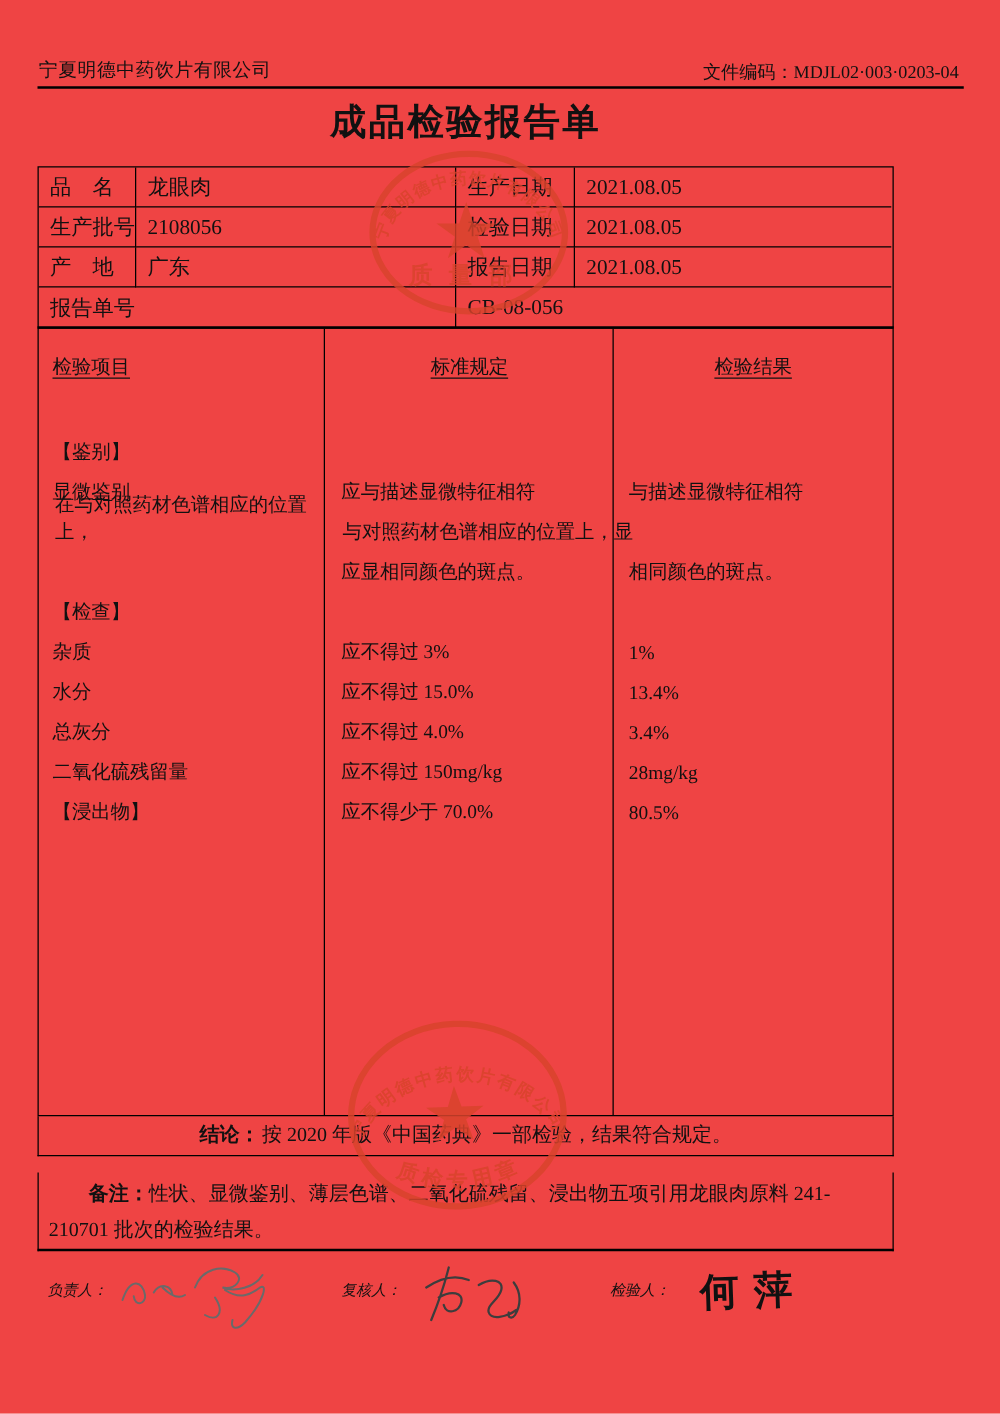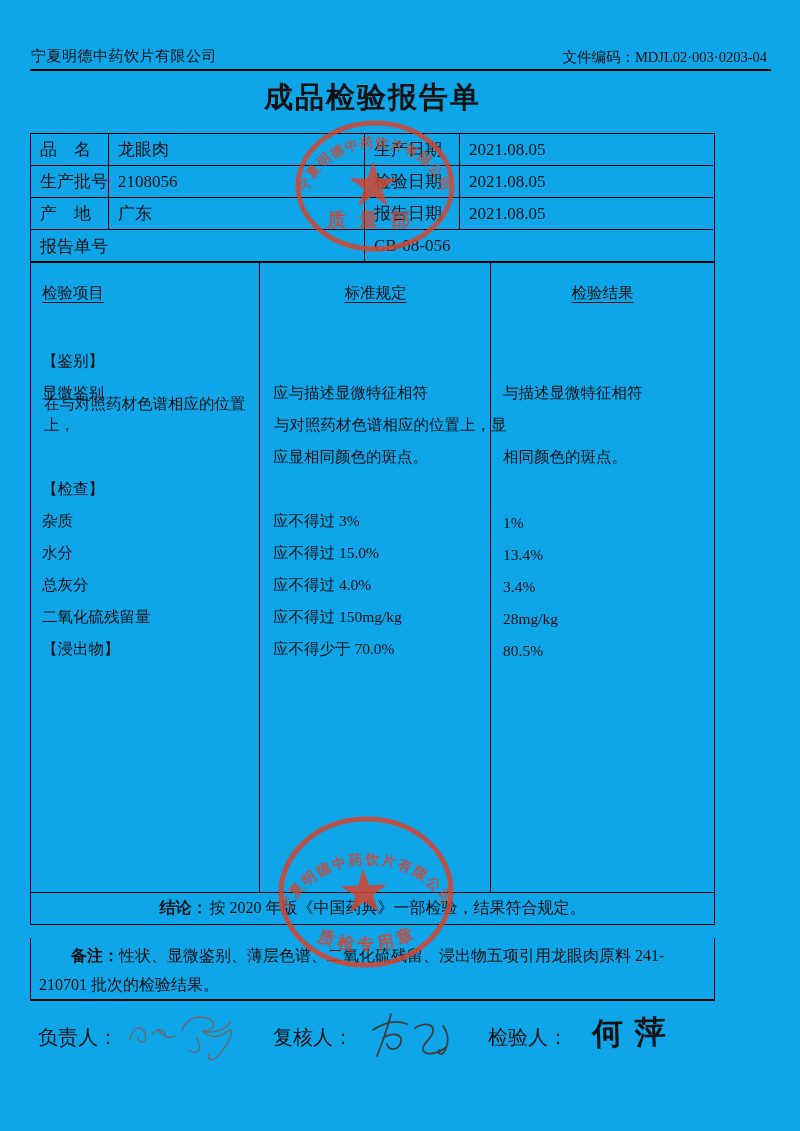--- a/index.html
+++ b/index.html
@@ -1,16 +1,16 @@
 <!DOCTYPE html>
 <html><head>
 <meta charset="utf-8">
 <style>
   html,body{margin:0;padding:0;background:#fff;}
-  .page{position:relative;width:800px;height:1131px;background:#0ea5e9;overflow:hidden;
+  .page{position:relative;width:800px;height:1131px;background:#ef4444;overflow:hidden;
         font-family:"Liberation Serif","DejaVu Serif",serif;color:#111;}
   
   .hdr-left{position:absolute;left:31px;top:47px;font-size:15px;letter-spacing:.5px;}
   .hdr-right{position:absolute;right:33px;top:48px;font-size:14.5px;}
   .hdr-rule{position:absolute;left:30px;top:69px;width:741px;border-top:2px solid #000;}
   .title{position:absolute;left:30px;top:78px;width:685px;text-align:center;
          font-size:29px;font-weight:bold;letter-spacing:2px;}
   
   .info{position:absolute;left:30px;top:133px;width:685px;box-sizing:border-box;
         border:1.5px solid #000;display:grid;grid-template-columns:78px 256px 95px 253px;
@@ -39,21 +39,21 @@
          border-left:1.5px solid #000;border-right:1.5px solid #000;border-bottom:1px solid #000;
          display:flex;align-items:center;justify-content:center;font-size:16px;}
   .concl b{margin-right:2px;}
   .remarks{position:absolute;left:30px;top:938px;width:685px;height:63px;box-sizing:border-box;
            border-left:1.5px solid #000;border-right:1.5px solid #000;border-bottom:2px solid #000;
            font-size:16px;line-height:29px;padding:3px 8px 0 8px;text-indent:32px;}
   
   .signs{position:absolute;left:30px;top:1000px;width:685px;display:flex;padding-left:8px;box-sizing:border-box;}
   .sg{display:flex;align-items:flex-start;}
   .sg1{width:235px;} .sg2{width:215px;} .sg3{flex:1;}
-  .sg .lbl{font-size:20px;margin-top:24px;white-space:nowrap;}
+  .sg .lbl{font-size:12px;margin-top:24px;white-space:nowrap;font-style:italic;}
   .sigsvg1{margin:6px 0 0 6px;} .sigsvg2{margin:10px 0 0 16px;}
   .sig-name{font-size:31px;font-weight:bold;margin:12px 0 0 24px;letter-spacing:12px;
             transform:rotate(-2deg);font-family:"DejaVu Sans","Liberation Sans",sans-serif;}
   
   .stamp{position:absolute;pointer-events:none;z-index:5;}
   .stampA{left:295px;top:110px;opacity:.82;}
   .stampB{left:266px;top:802px;opacity:.85;transform:rotate(-2deg);}
 </style>
 </head>
 <body>

